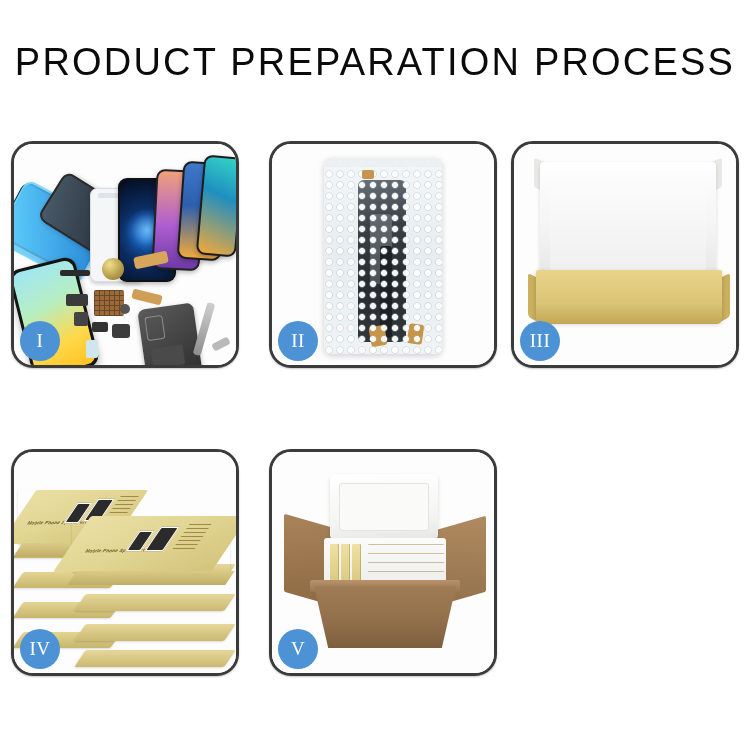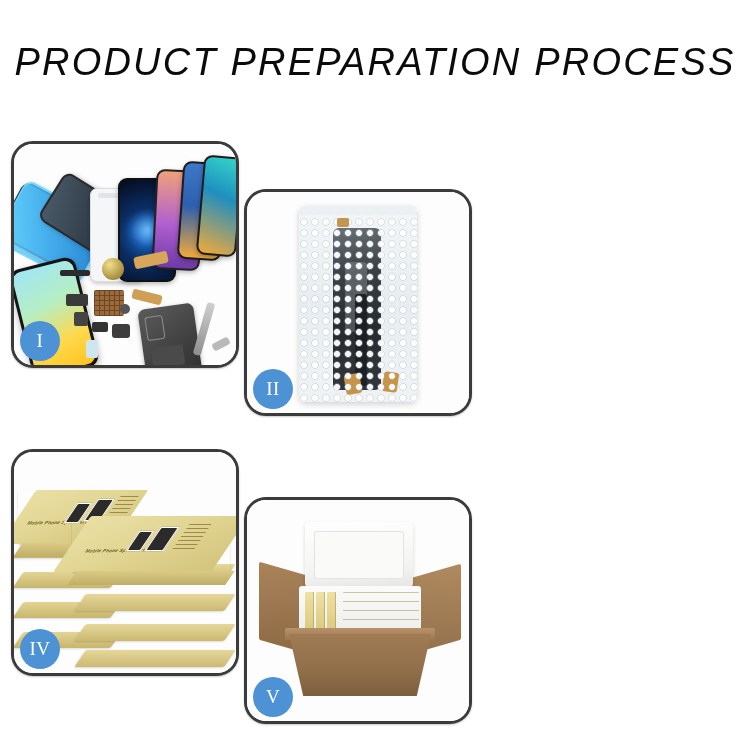--- a/index.html
+++ b/index.html
@@ -6,21 +6,21 @@
   body{
     width:750px;height:750px;
     background:#ffffff;
     font-family:"Liberation Sans", sans-serif;
     overflow:hidden;
     position:relative;
   }
   .page{position:absolute;inset:0;}
 
   
-  .header{position:absolute;left:0;top:0;width:750px;height:130px;font-style:italic;}
+  .header{position:absolute;left:0;top:0;width:750px;height:130px;}
   .title{
     position:absolute;left:0;top:40px;width:750px;
     text-align:center;
     font-size:38px;line-height:44px;
     font-weight:500;
     letter-spacing:2.2px;
     color:#0b0b0b;
     white-space:nowrap;
   }
   .subtitle{
@@ -39,21 +39,21 @@
     position:absolute;
     width:228px;height:227px;
     border:3px solid #3b3b3b;
     border-radius:22px;
     background:#ffffff;
     box-sizing:border-box;
     overflow:hidden;
     box-shadow:0 1px 2px rgba(0,0,0,.22);
   }
   .p-c0{left:0;}
-  .p-c1{left:233px;margin-top:48px;}
+  .p-c1{left:258px;}
   .p-c2{left:500px;}
   .p-r0{top:0;}
   .p-r1{top:308px;}
 
   .stage{position:absolute;inset:0;background:#fdfdfd;}
 
   .badge{
     position:absolute;left:6px;bottom:4px;
     width:40px;height:40px;border-radius:50%;
     background:#4d92d4;
@@ -330,20 +330,34 @@
           <div class="conn-a"></div>
           <div class="conn-b"></div>
           <div class="bubbles"></div>
           <div class="bagseal"></div>
           <div class="tape"></div>
         </div>
       </div>
       <div class="badge">II</div>
     </div>
 
+    <div class="panel p-c2 p-r0">
+      <div class="stage">
+        <div class="b3-lid-flapL"></div>
+        <div class="b3-lid-flapR"></div>
+        <div class="b3-lid"></div>
+        <div class="b3-foam"></div>
+        <div class="b3-base-left"></div>
+        <div class="b3-base-right"></div>
+        <div class="b3-items"></div>
+        <div class="b3-base"></div>
+        <div class="b3-base-front"></div>
+      </div>
+      <div class="badge">III</div>
+    </div>
 
     <div class="panel p-c0 p-r1">
       <div class="stage">
         <div class="stack">
 
           <div class="bkL bkL4"></div>
           <div class="bkL bkL3"></div>
           <div class="bkL bkL2"></div>
           <div class="bkL bkL1"></div>
 

